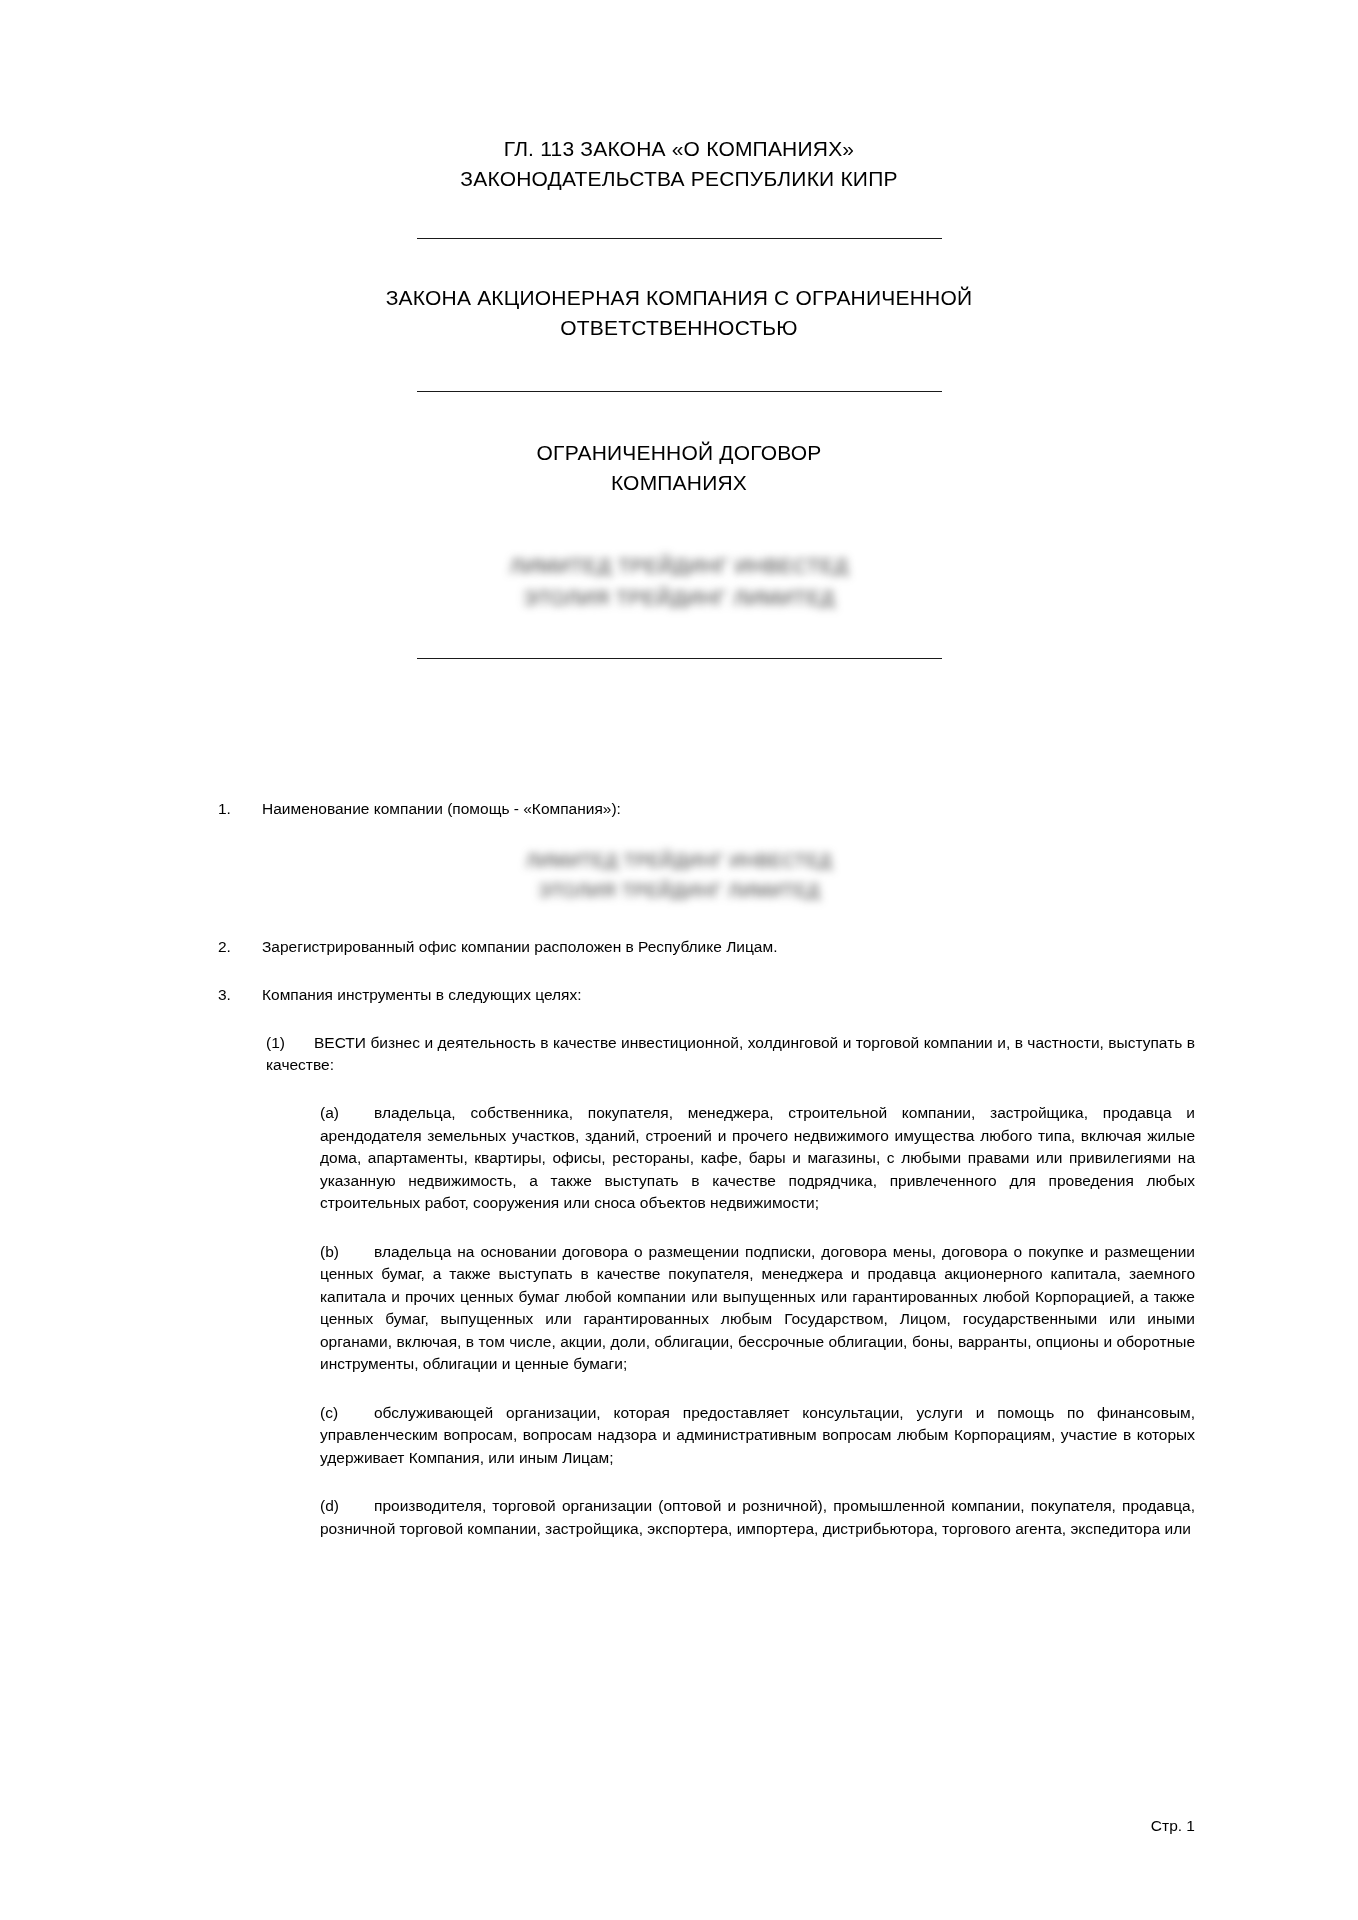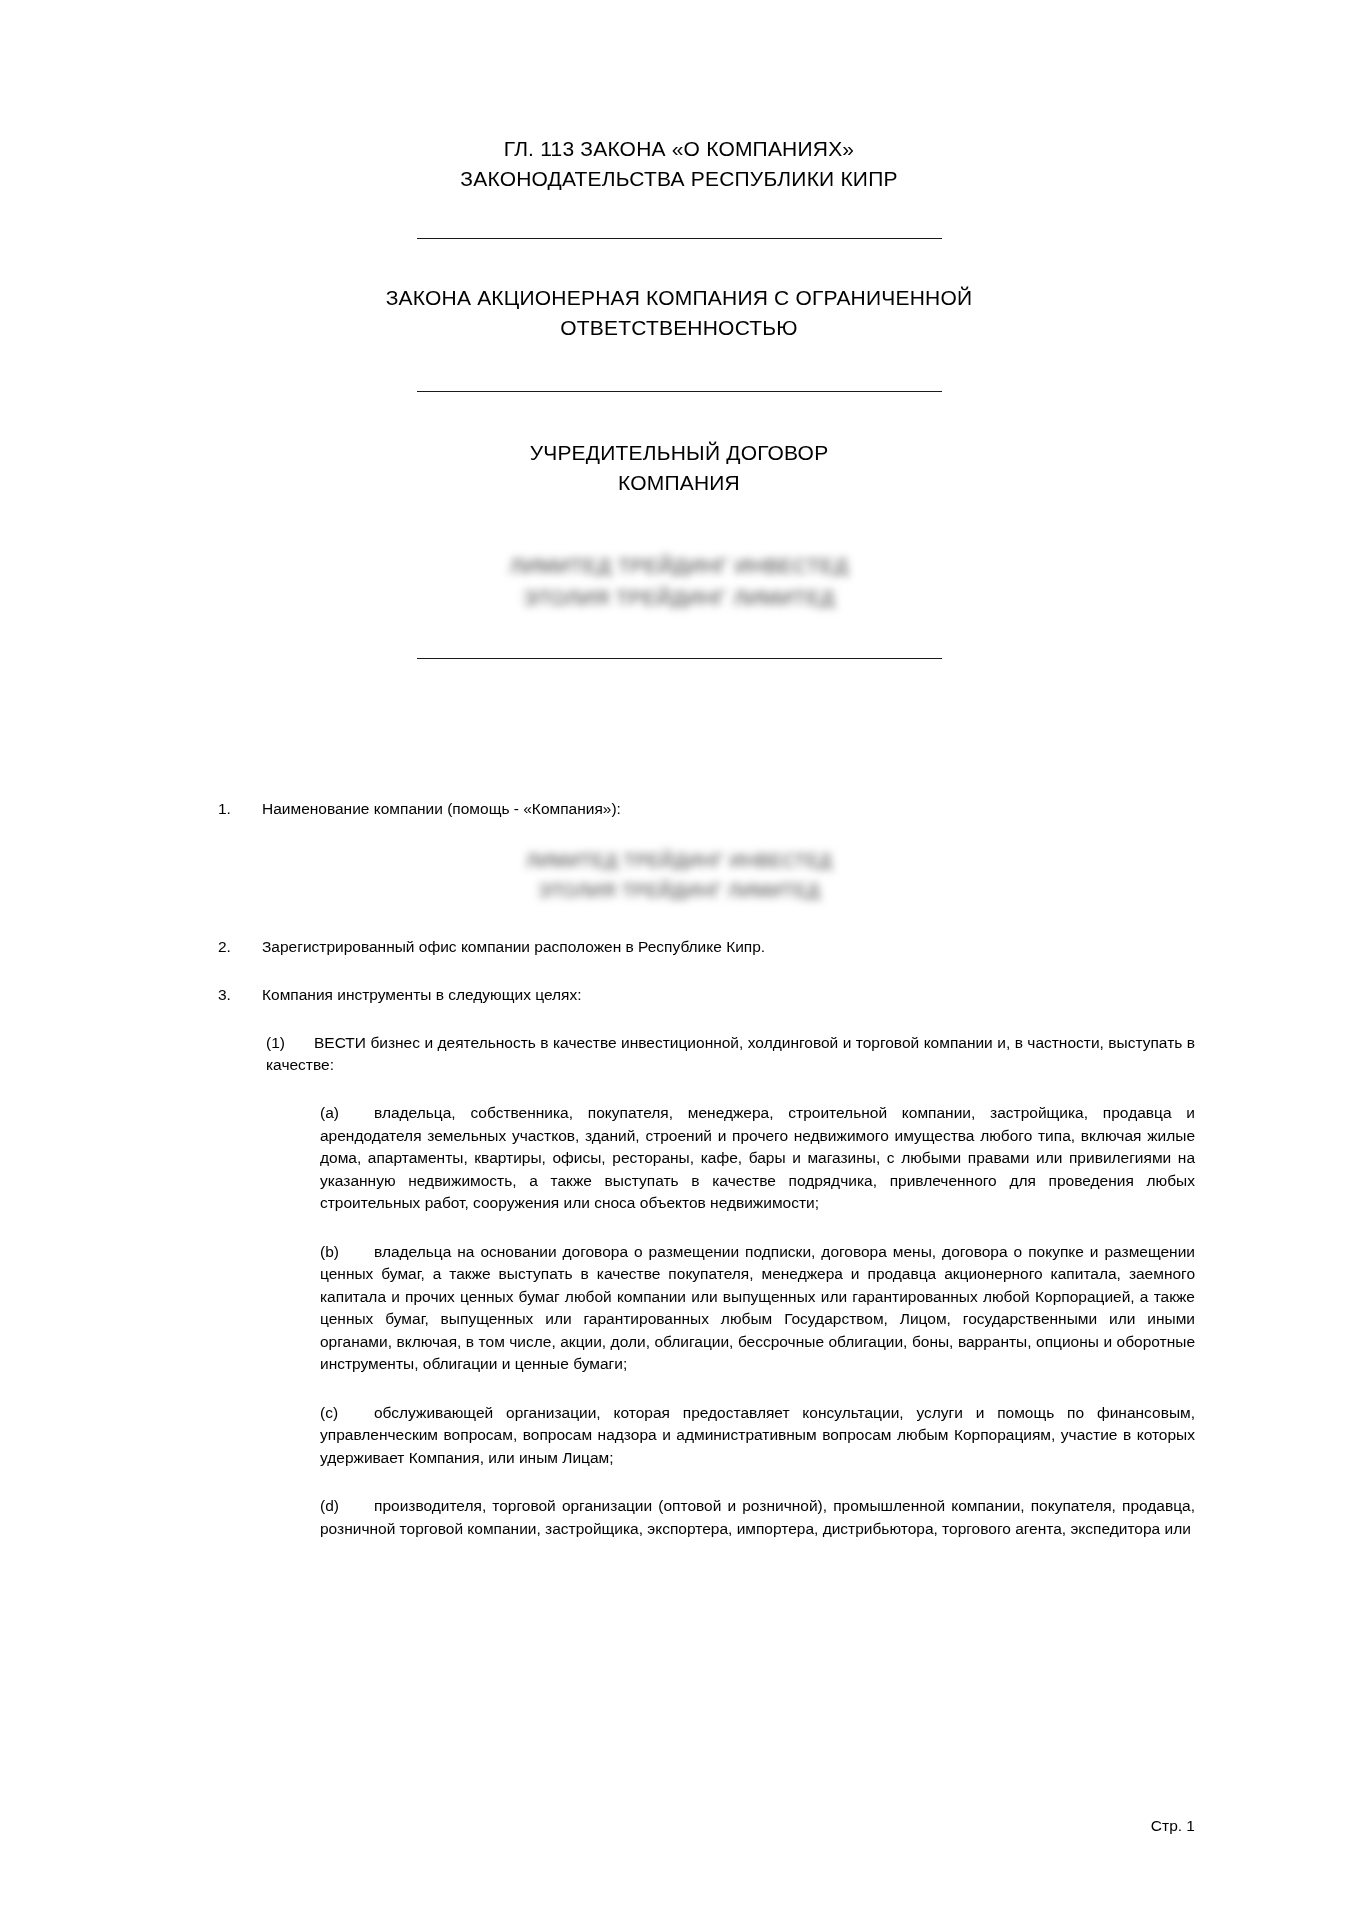--- a/index.html
+++ b/index.html
@@ -171,22 +171,22 @@
     <div class="doc-title">
       <span class="ln">ЗАКОНА АКЦИОНЕРНАЯ КОМПАНИЯ С ОГРАНИЧЕННОЙ</span>
       <span class="ln">ОТВЕТСТВЕННОСТЬЮ</span>
     </div>
 
     <div class="sp-3"></div>
     <hr class="rule">
     <div class="sp-4"></div>
 
     <div class="doc-title">
-      <span class="ln">УЧРЕДИТЕЛЬНЫЙ ДОГОВОР</span>
-      <span class="ln">КОМПАНИЯ</span>
+      <span class="ln">ОГРАНИЧЕННОЙ ДОГОВОР</span>
+      <span class="ln">КОМПАНИЯХ</span>
     </div>
 
     <div class="sp-5"></div>
 
     <div class="redacted">
       <span class="ln">ЛИМИТЕД ТРЕЙДИНГ ИНВЕСТЕД</span>
       <span class="ln">ЭТОЛИЯ ТРЕЙДИНГ ЛИМИТЕД</span>
     </div>
 
     <div class="sp-6"></div>
@@ -204,21 +204,21 @@
 
     <div class="redacted small">
       <span class="ln">ЛИМИТЕД ТРЕЙДИНГ ИНВЕСТЕД</span>
       <span class="ln">ЭТОЛИЯ ТРЕЙДИНГ ЛИМИТЕД</span>
     </div>
 
     <div class="gap-30"></div>
 
     <div class="clause">
       <span class="num">2.</span>
-      <span class="txt">Зарегистрированный офис компании расположен в Республике Кипр.</span>
+      <span class="txt">Зарегистрированный офис компании расположен в Республике Лицам.</span>
     </div>
 
     <div class="gap-26"></div>
 
     <div class="clause">
       <span class="num">3.</span>
       <span class="txt">Компания инструменты в следующих целях:</span>
     </div>
 
     <div class="gap-26"></div>

